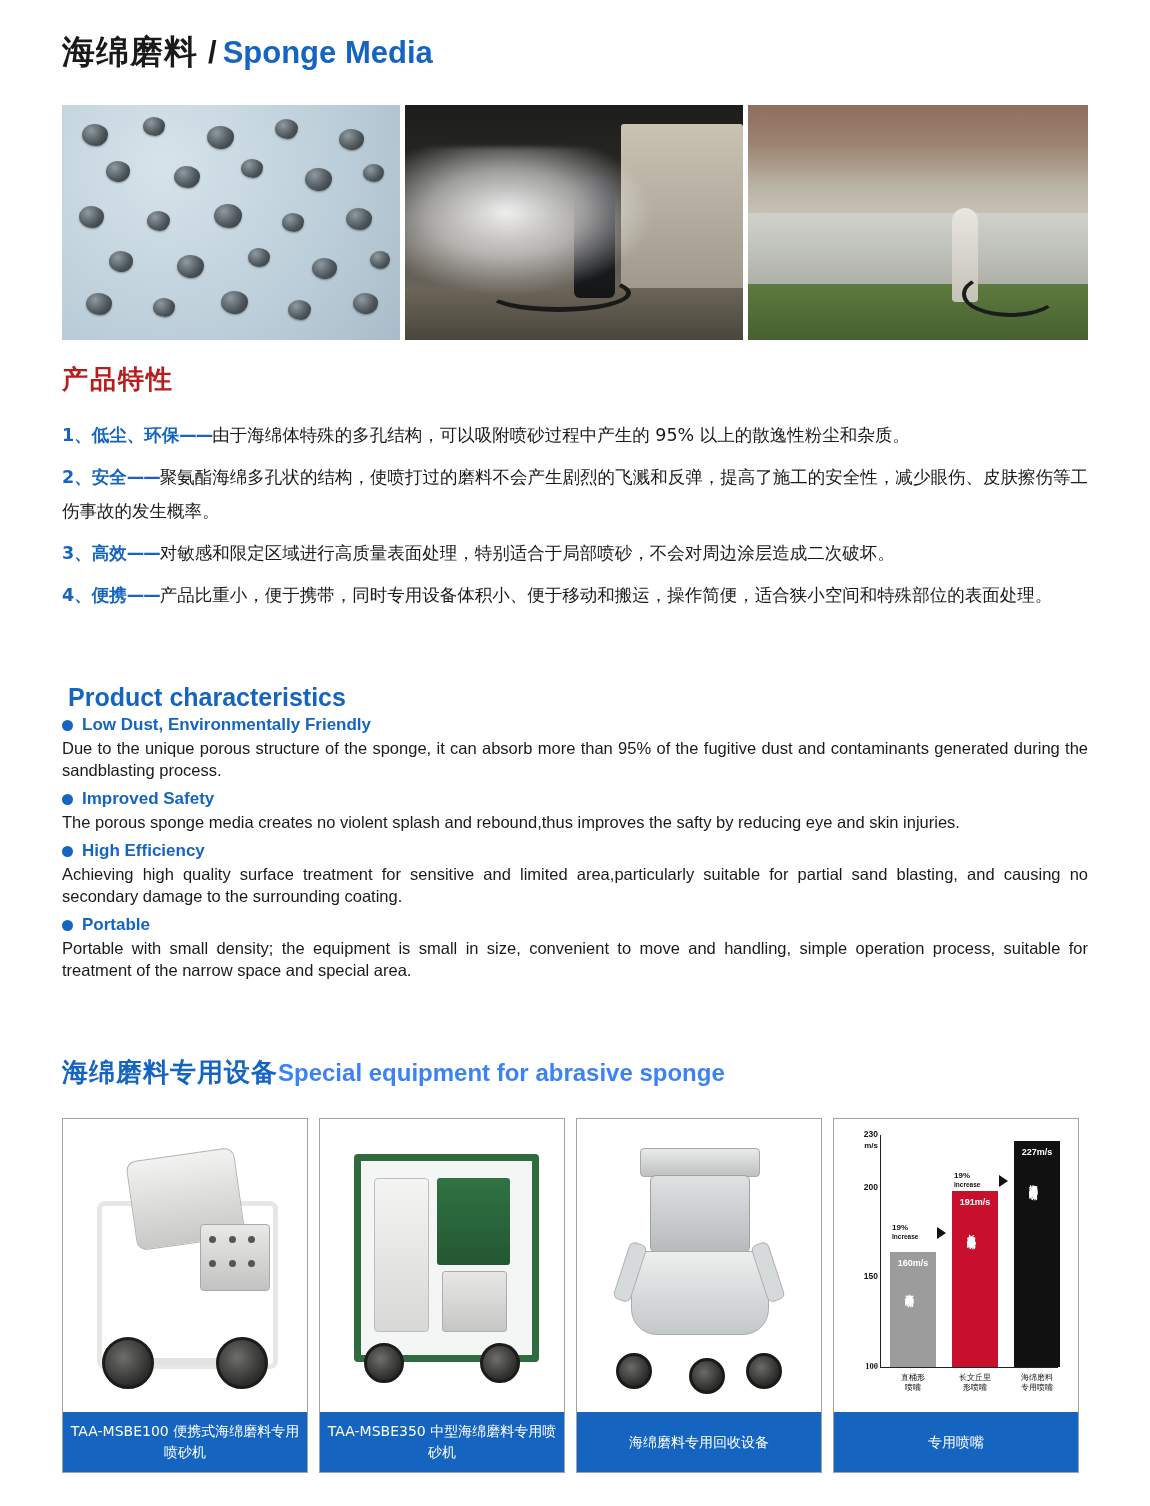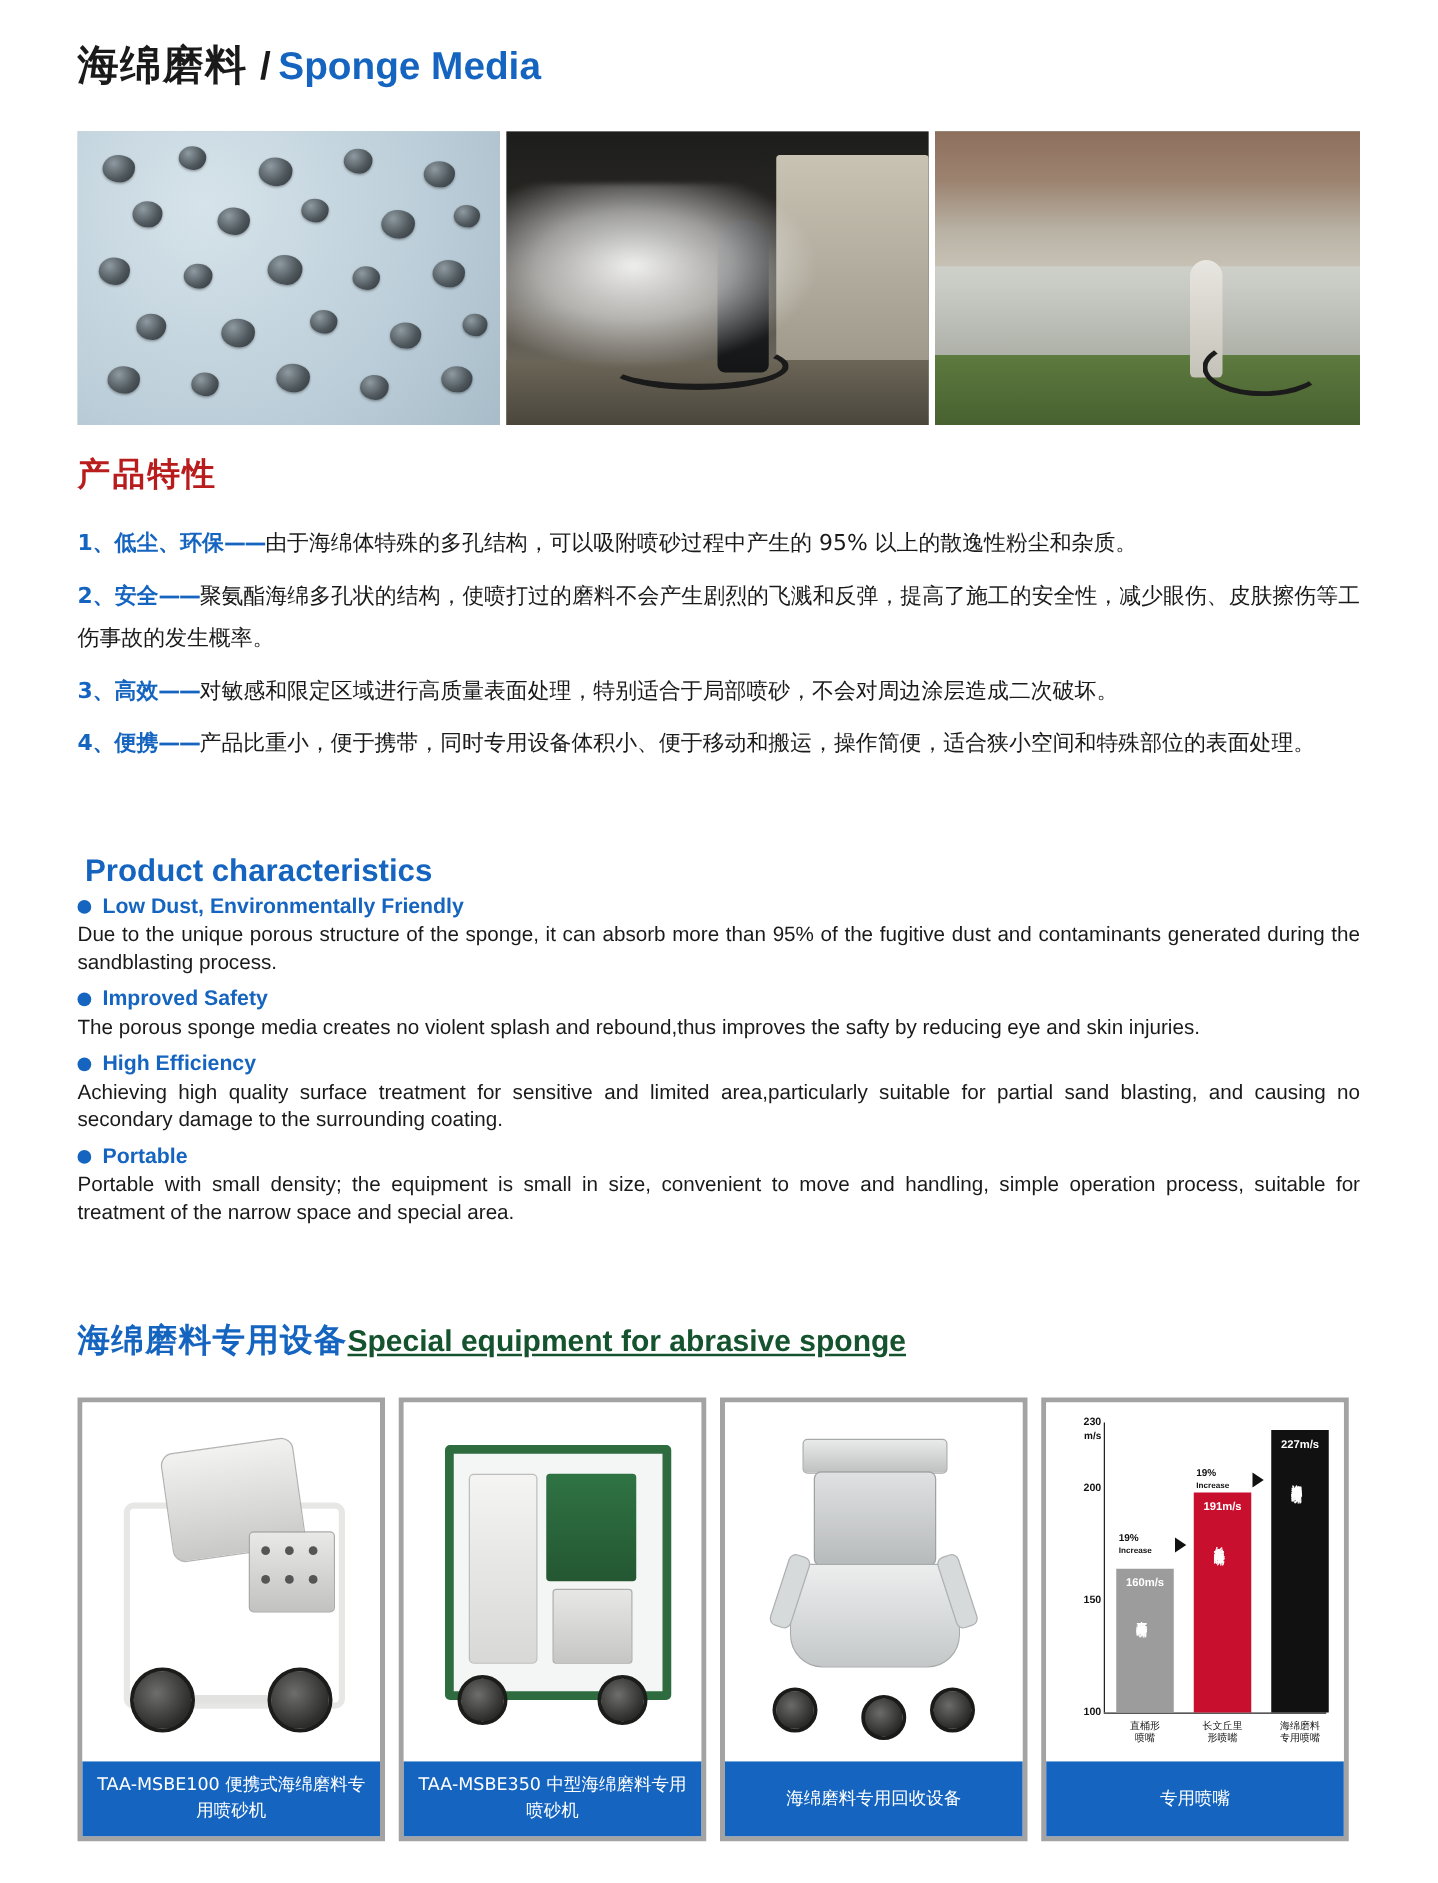--- a/index.html
+++ b/index.html
@@ -101,25 +101,25 @@
     width:11px;height:11px;border-radius:50%;background:#1565c0;display:inline-block;flex:none;
   }
   .en-p{
     font-size:16.5px;color:#1a1a1a;line-height:22px;margin:0 0 8px 0;text-align:justify;
   }
 
   
   .eq-head{position:absolute;left:62px;top:1055px;display:flex;align-items:baseline;gap:0;}
   .eq-cn{font-size:26px;font-weight:bold;color:#1565c0;letter-spacing:1px;
     font-family:"DejaVu Sans","Liberation Sans",sans-serif;}
-  .eq-en{font-size:24px;font-weight:bold;color:#14532d;text-decoration:underline;}
+  .eq-en{font-size:24px;font-weight:bold;color:#3b82f6;}
 
   
   .cards{position:absolute;left:62px;top:1118px;width:1026px;height:355px;display:flex;gap:11px;}
-  .card{width:246px;height:355px;border:4px solid #a3a3a3;background:#fff;
+  .card{width:246px;height:355px;border:1px solid #a3a3a3;background:#fff;
     display:flex;flex-direction:column;box-sizing:border-box;}
   .card-img{flex:1;position:relative;overflow:hidden;background:#ffffff;}
   .card-cap{
     background:#1565c0;color:#fff;font-size:14px;line-height:21px;
     font-family:"DejaVu Sans","Liberation Sans",sans-serif;
     text-align:center;padding:8px 6px;min-height:60px;box-sizing:border-box;
     display:flex;align-items:center;justify-content:center;
   }
   .card-cap.one-line{min-height:60px;}
 
@@ -336,21 +336,21 @@
     <div class="card">
       <div class="card-img">
         <div class="chart">
           <div class="c-axis"></div>
           <div class="c-xaxis"></div>
 
           <div class="c-tick" style="top:10px;">230</div>
           <div class="c-unit" style="top:22px;">m/s</div>
           <div class="c-tick" style="top:63px;">200</div>
           <div class="c-tick" style="top:152px;">150</div>
-          <div class="c-tick" style="top:242px;">100</div>
+          <div class="c-tick" style="top:242px;font-family:Liberation Serif, serif;">100</div>
 
           <div class="c-bar" style="left:56px;width:46px;height:115px;top:133px;background:#9c9c9c;">
             <span class="val">160m/s</span>
           </div>
           <div class="c-barlabel" style="left:70px;top:168px;">直桶形喷嘴</div>
           <div class="c-xlab" style="left:50px;width:58px;">直桶形<br>喷嘴</div>
 
           <div class="c-bar" style="left:118px;width:46px;height:176px;top:72px;background:#c8102e;">
             <span class="val">191m/s</span>
           </div>

